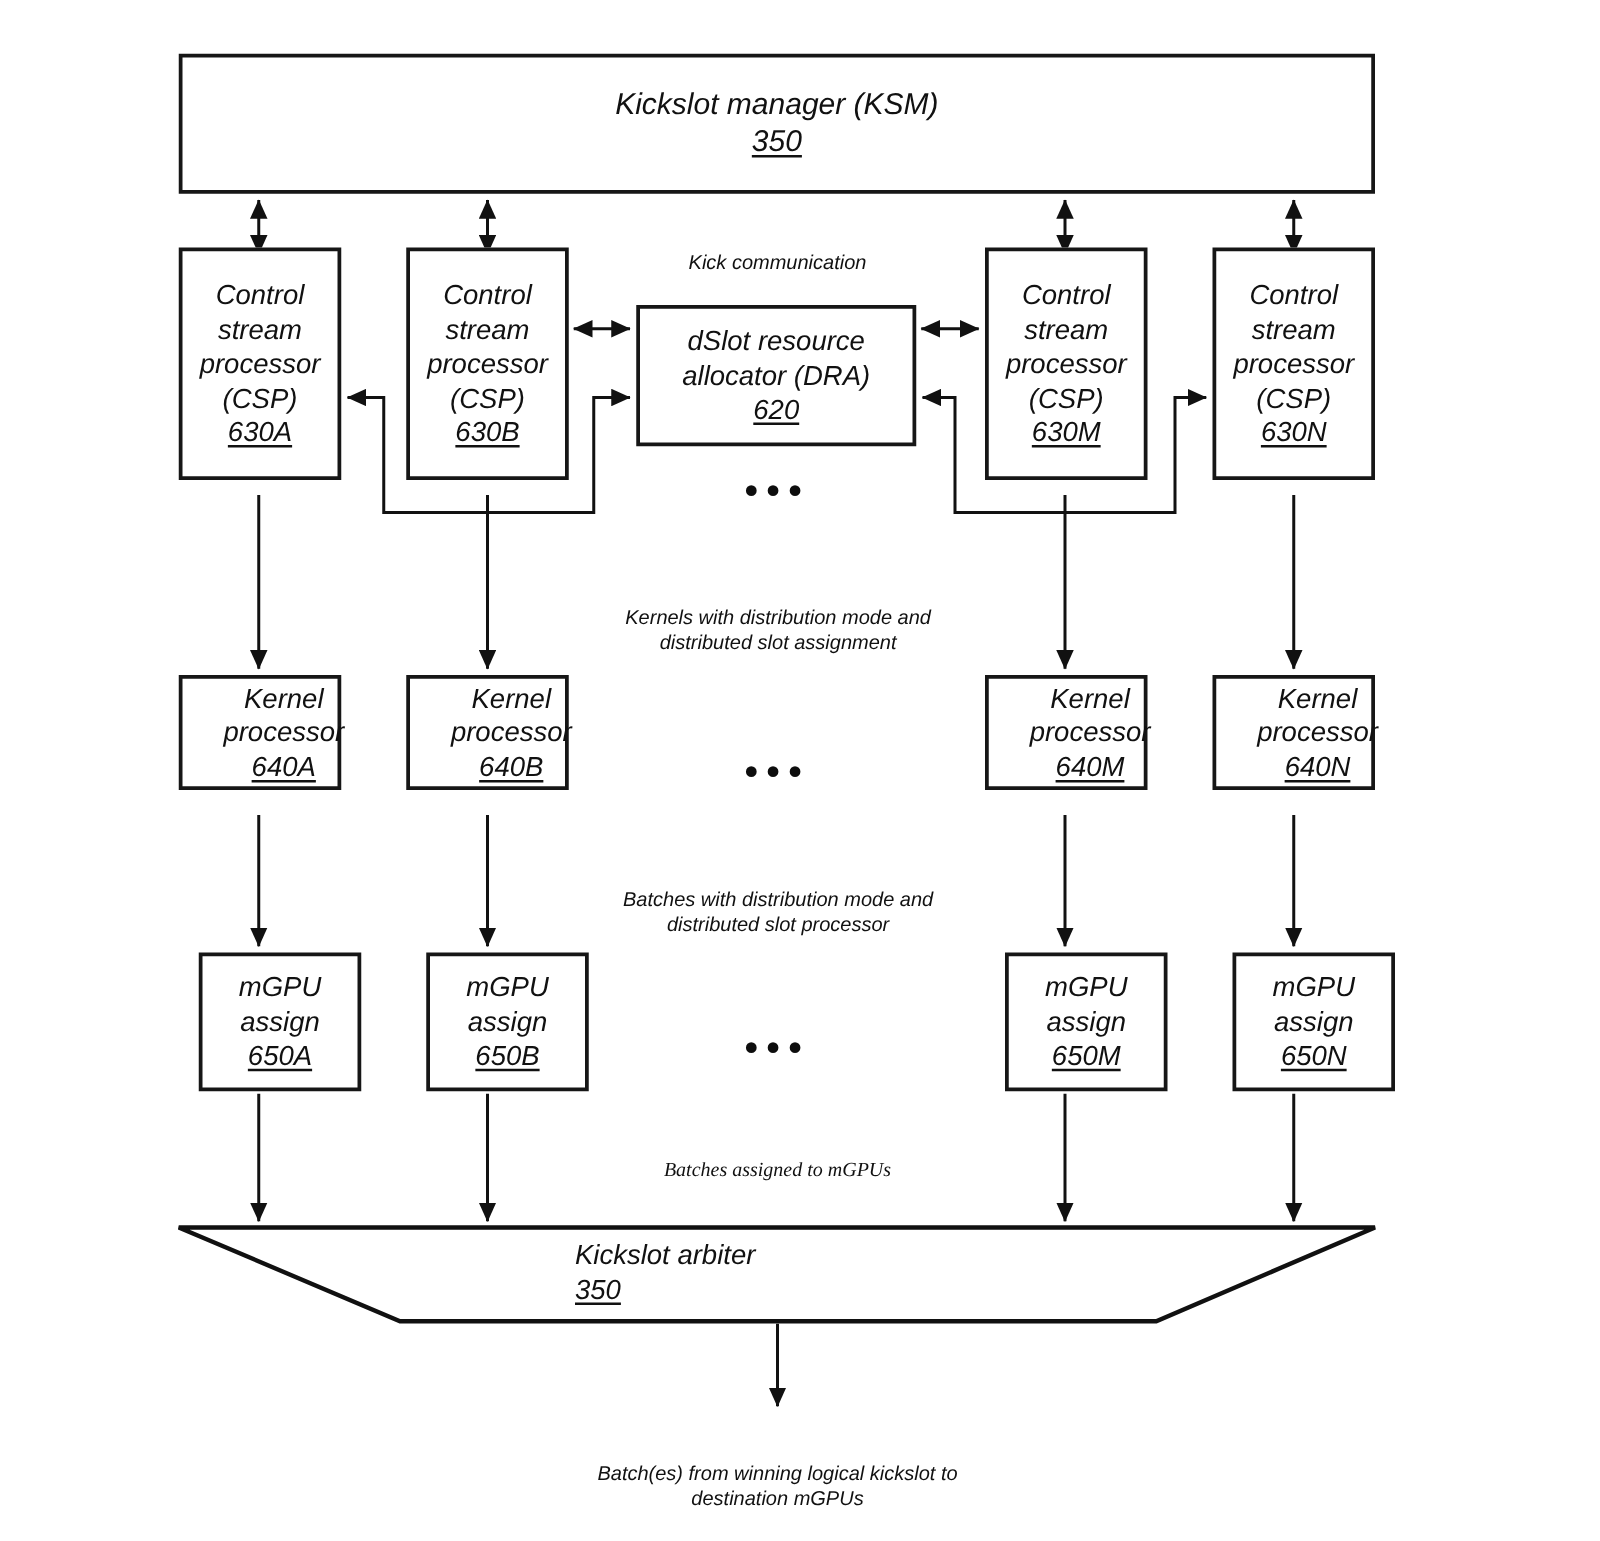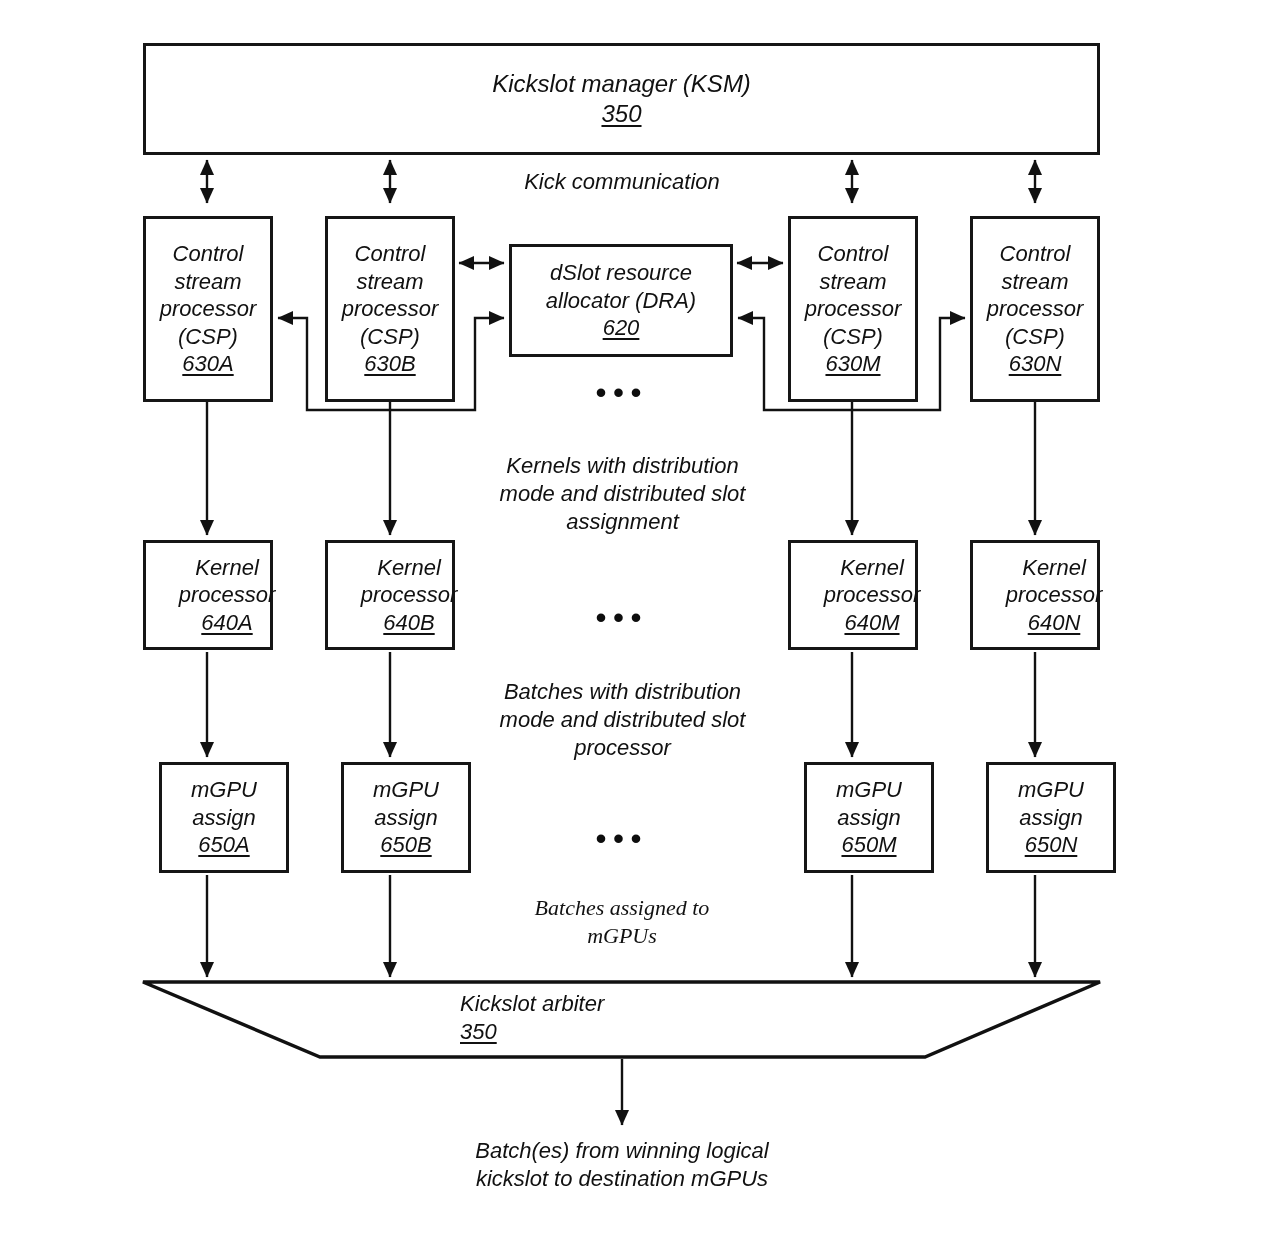--- a/index.html
+++ b/index.html
@@ -25,30 +25,30 @@
     padding:0 2px;
   }
   .box .title{display:block;}
   .ref{
     display:block;
     text-decoration:underline;
     text-decoration-thickness:2px;
     text-underline-offset:3px;
   }
   #ksm-box{left:143px;top:43px;width:957px;height:112px;font-size:24px;}
-  .csp{top:216px;width:130px;height:186px;}
+  .csp{top:198px;width:130px;height:186px;}
   #csp-a{left:143px;} #csp-b{left:325px;} #csp-m{left:788px;} #csp-n{left:970px;}
   #dra-box{left:509px;top:244px;width:224px;height:113px;}
-  .kern{top:540px;width:130px;height:110px;padding-left:40px;}
+  .kern{top:540px;width:130px;height:92px;padding-left:40px;}
   #kern-a{left:143px;} #kern-b{left:325px;} #kern-m{left:788px;} #kern-n{left:970px;}
   .mgpu{top:762px;width:130px;height:111px;margin-left:16px;}
   #mgpu-a{left:143px;} #mgpu-b{left:325px;} #mgpu-m{left:788px;} #mgpu-n{left:970px;}
   .flow-label{
     position:absolute;z-index:2;
-    text-align:center;font-size:22px;line-height:1.27;
+    text-align:center;font-size:16px;line-height:1.27;margin-top:33px;
   }
   #lbl-kick{left:472px;top:168px;width:300px;}
   #lbl-kernels{left:490px;top:452px;width:265px;}
   #lbl-batches{left:490px;top:678px;width:265px;}
   #lbl-assigned{left:507px;top:894px;width:230px;font-family:Liberation Serif, serif;}
   #lbl-output{left:457px;top:1137px;width:330px;font-style:italic;}
   .dots{
     position:absolute;z-index:2;
     width:120px;text-align:center;
     font-style:normal;font-weight:bold;

